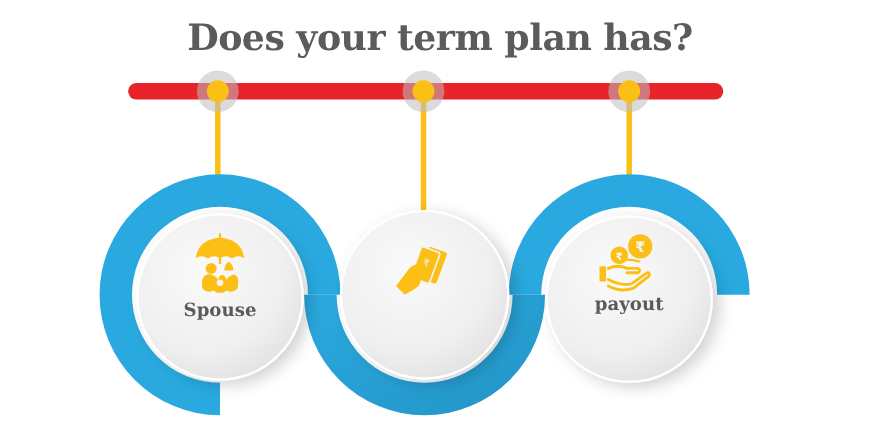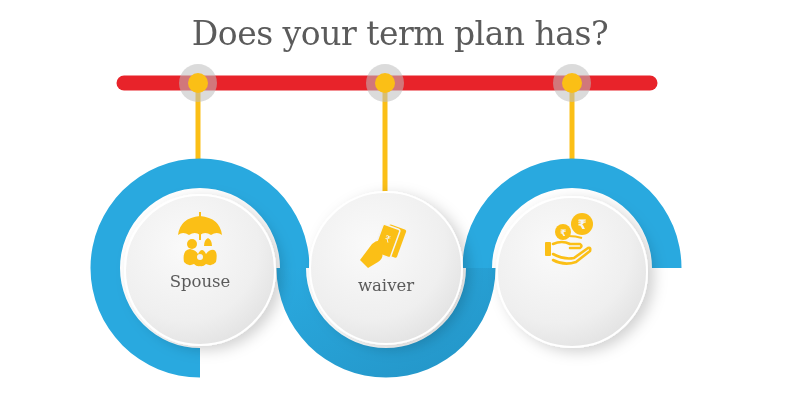--- a/index.html
+++ b/index.html
@@ -1,25 +1,25 @@
 <!DOCTYPE html>
 <html><head>
 <meta charset="utf-8">
 <style>
   html, body { margin: 0; padding: 0; background: #ffffff; }
   body { width: 800px; height: 400px; position: relative; overflow: hidden; font-family: "DejaVu Serif", serif; }
   .title {
     position: absolute; left: 0; top: 14px; width: 800px; text-align: center;
-    font-family: "DejaVu Serif", serif; font-weight: normal; font-size: 33px;
+    font-family: "DejaVu Serif", serif; font-weight: bold; font-size: 33px;
     color: #5b5b5b; letter-spacing: -0.5px;
   }
   svg.graphic { position: absolute; left: 0; top: 0; }
   .label {
     position: absolute; width: 140px; text-align: center;
-    font-family: "DejaVu Serif", serif; font-weight: normal; font-size: 16.5px;
+    font-family: "DejaVu Serif", serif; font-weight: bold; font-size: 16.5px;
     line-height: 20px; color: #5a5a5a;
   }
   .label span { display: block; }
 </style>
 </head>
 <body>
 
 <div class="title">Does your term plan has?</div>
 
 <svg class="graphic" width="800" height="400" viewBox="0 0 800 400">
@@ -107,16 +107,16 @@
     <rect x="-27" y="4" width="6" height="14" rx="1" fill="#fbbf16"></rect>
     <path d="M -19 6 Q -10 2 -2 6 L 8 6 Q 11 8 8 10 L -2 10 M -19 16 Q -8 22 2 20 L 16 10 Q 19 9 18 13 L 4 24 Q -8 28 -19 22" fill="none" stroke="#fbbf16" stroke-width="2.6" stroke-linecap="round" stroke-linejoin="round"></path>
     <path d="M -4 -2 Q 4 -2 10 0" fill="none" stroke="#fbbf16" stroke-width="2"></path>
   </g>
 </svg>
 
 <div class="label" style="left:130px; top:272px;">
   <span>Spouse</span>
 </div>
 <div class="label" style="left:316px; top:276px;">
-  <span>waiver</span>
 </div>
 <div class="label" style="left:502px; top:267px;">
+  <span>payout</span>
 </div>
 
 </body></html>

